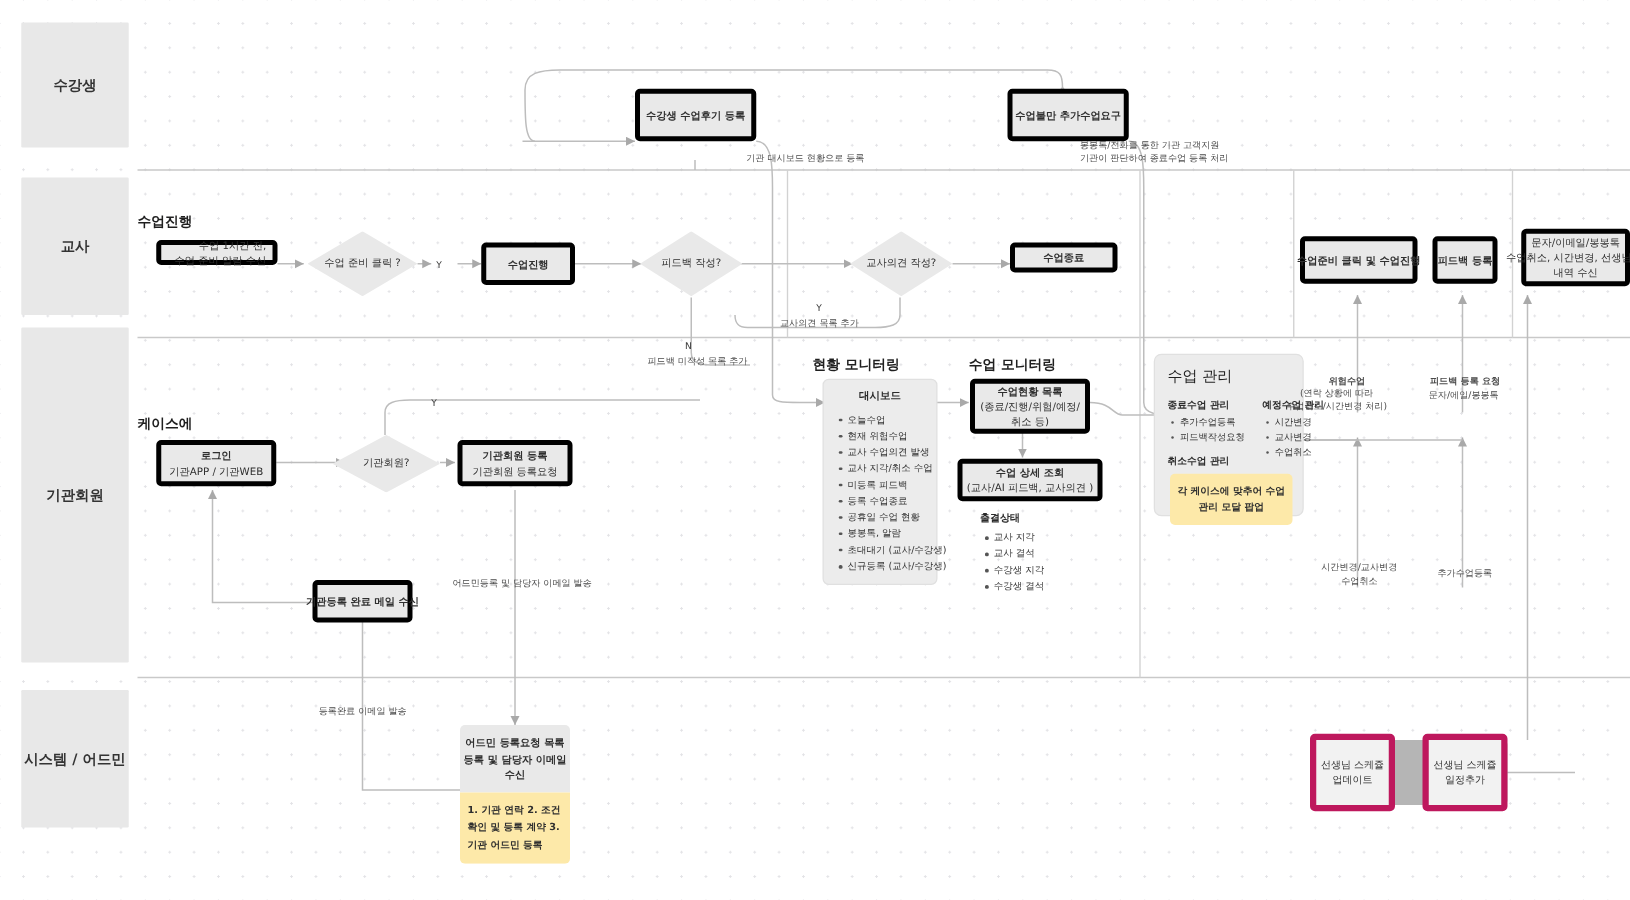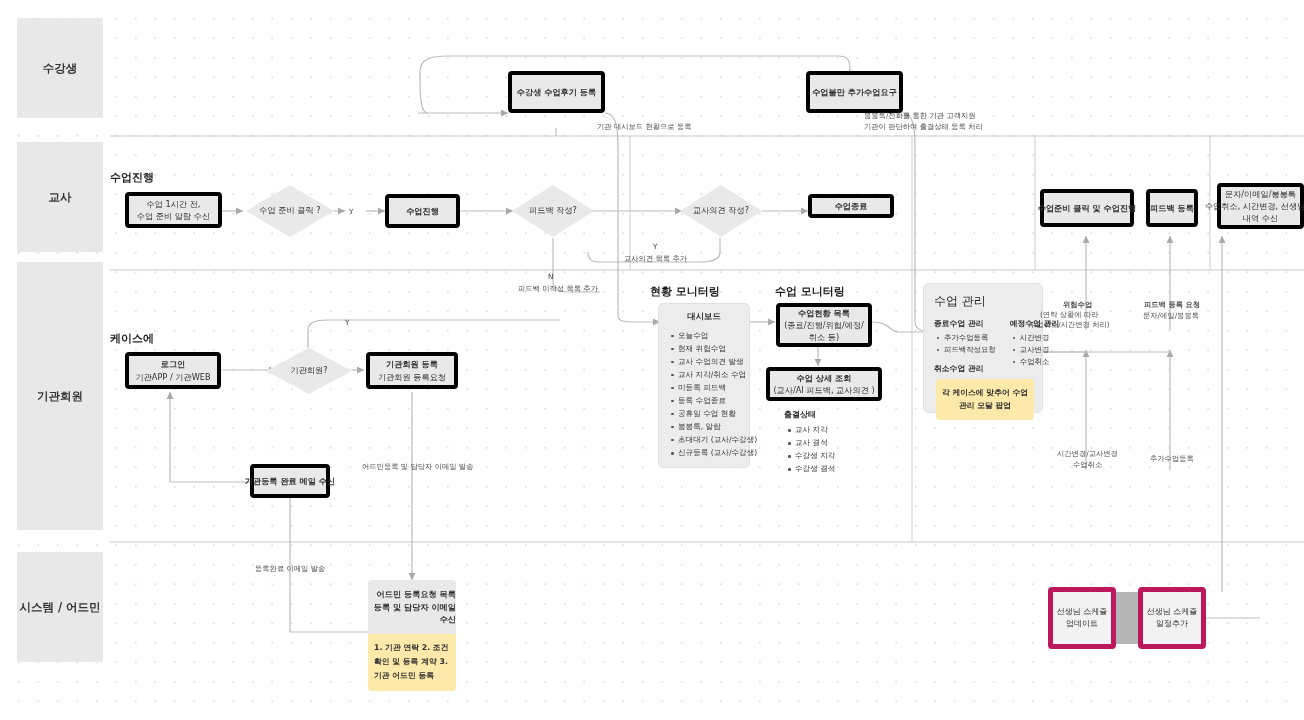--- a/index.html
+++ b/index.html
@@ -122,21 +122,21 @@
   }
   .highlight{
     background:#fde9a9;border-radius:4px;
     text-align:center;font-weight:bold;font-size:7.8px;line-height:1.7;
     color:#2f2f2f;padding:7px 4px;
   }
 
   
   .twopart{position:absolute;border-radius:4px;overflow:hidden;}
   .twopart .top{
-    background:#e9e9e9;text-align:right;font-weight:bold;font-size:8.2px;
+    background:#e9e9e9;text-align:center;font-weight:bold;font-size:8.2px;
     line-height:1.55;color:#2f2f2f;padding:8px 0;
   }
   .twopart .bot{
     background:#fde9a9;text-align:left;font-weight:bold;font-size:7.8px;
     line-height:1.8;color:#2f2f2f;padding:7px 1px 8px 6px;
   }
 
   
   .groupbox{
     position:absolute;background:#b5b5b5;border-radius:4px;
@@ -250,23 +250,23 @@
 <div class="section-title" style="left:775px;top:284px;">수업 모니터링</div>
 
 <div class="node box bold" style="left:508px;top:71px;width:97px;height:42px;">
   <span class="l">수강생 수업후기 등록</span>
 </div>
 <div class="node box bold" style="left:806px;top:71px;width:97px;height:42px;">
   <span class="l">수업불만 추가수업요구</span>
 </div>
 <div class="edge-label" style="left:597px;top:121px;">기관 대시보드 현황으로 등록</div>
 <div class="edge-label" style="left:864px;top:110px;">봉봉톡/전화를 통한 기관 고객지원</div>
-<div class="edge-label" style="left:864px;top:121px;">기관이 판단하여 출결상태 등록 처리</div>
-
-<div class="node box" style="left:125px;top:192px;width:97px;height:36px;">
+<div class="edge-label" style="left:864px;top:121px;">기관이 판단하여 종료수업 등록 처리</div>
+
+<div class="node box" style="left:125px;top:192px;width:97px;height:20px;align-items:flex-end;">
   <span class="l">수업 1시간 전,</span>
   <span class="l">수업 준비 알람 수신</span>
 </div>
 
 <div class="node diamond" style="left:246px;top:185px;width:88px;height:52px;">
   <div class="dshape"></div>
   <div class="dtxt">
     <span class="l">수업 준비</span>
     <span class="l">클릭 ?</span>
   </div>

